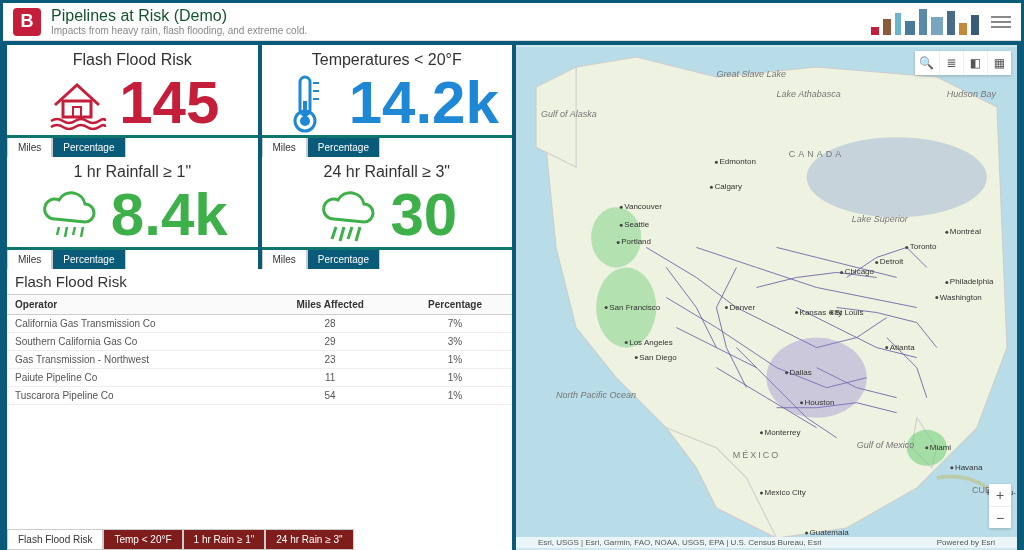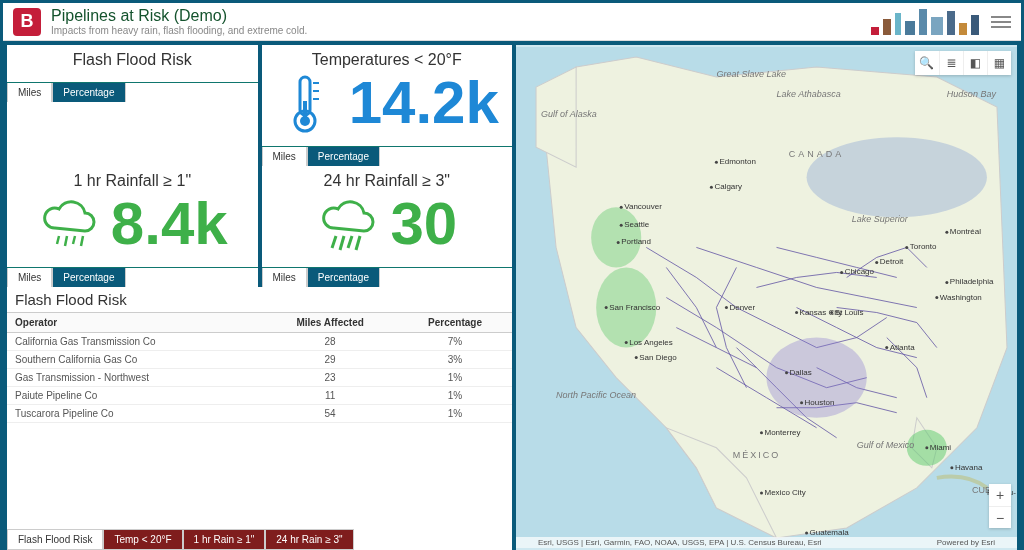--- a/index.html
+++ b/index.html
@@ -24,21 +24,21 @@
   
   .stat-row { display: flex; gap: 4px; }
   .card { background: #fff; flex: 1; display: flex; flex-direction: column; }
   .card-title { text-align: center; font-size: 16px; color: #333; padding: 6px 0 2px 0; font-weight: 500;}
   .card-body { flex: 1; display: flex; align-items: center; justify-content: center; gap: 10px; padding: 0 10px; }
   .stat-value { font-size: 60px; font-weight: 600; line-height: 1; }
   .red { color: #c41e3a; }
   .blue { color: #1e88d6; }
   .green { color: #3eb049; }
   .icon { width: 64px; height: 64px; }
-  .card-tabs { display: flex; border-top: 1px solid #0f766e; margin-top: 11px; }
+  .card-tabs { display: flex; border-top: 3px solid #0f766e; }
   .ctab { font-size: 10px; padding: 4px 10px; cursor: pointer; border: 1px solid #ccc; border-bottom:none; border-top:none;}
   .ctab.active { background: #fff; color: #333; border-left:1px solid #ccc; border-right:1px solid #ccc;}
   .ctab.inactive { background: #0a5a7a; color: #fff; }
 
   
   .table-panel { background: #fff; flex: 1; display: flex; flex-direction: column; overflow:hidden;}
   .table-title { font-size: 15px; color: #333; padding: 4px 8px; font-weight:500;}
   table { width: 100%; border-collapse: collapse; font-size: 10px; color: #555; }
   th { font-weight: 600; color: #333; padding: 4px 8px; border-bottom: 1px solid #ccc; border-top: 1px solid #ccc; background:#fafafa;}
   td { padding: 3px 8px; border-bottom: 1px solid #eee; }
@@ -91,20 +91,30 @@
         <div></div>
       </div>
   </div>
 
   <div class="main">
     <div class="left">
 
       <div class="stat-row">
         <div class="card">
           <div class="card-title">Flash Flood Risk</div>
+          <div class="card-body">
+            <svg class="icon" viewBox="0 0 64 64">
+              <path d="M10 34 L32 14 L54 34" fill="none" stroke="#c41e3a" stroke-width="3"></path>
+              <rect x="18" y="30" width="28" height="16" fill="none" stroke="#c41e3a" stroke-width="3"></rect>
+              <rect x="28" y="36" width="8" height="10" fill="none" stroke="#c41e3a" stroke-width="2"></rect>
+              <path d="M6 50 Q12 46 18 50 T30 50 T42 50 T54 50 T60 50" fill="none" stroke="#c41e3a" stroke-width="2.5"></path>
+              <path d="M6 56 Q12 52 18 56 T30 56 T42 56 T54 56 T60 56" fill="none" stroke="#c41e3a" stroke-width="2.5"></path>
+            </svg>
+            <div class="stat-value red">145</div>
+          </div>
           <div class="card-tabs">
             <div class="ctab active">Miles</div>
             <div class="ctab inactive">Percentage</div>
           </div>
         </div>
 
         <div class="card">
           <div class="card-title">Temperatures &lt; 20°F</div>
           <div class="card-body">
             <svg class="icon" viewBox="0 0 64 64">

